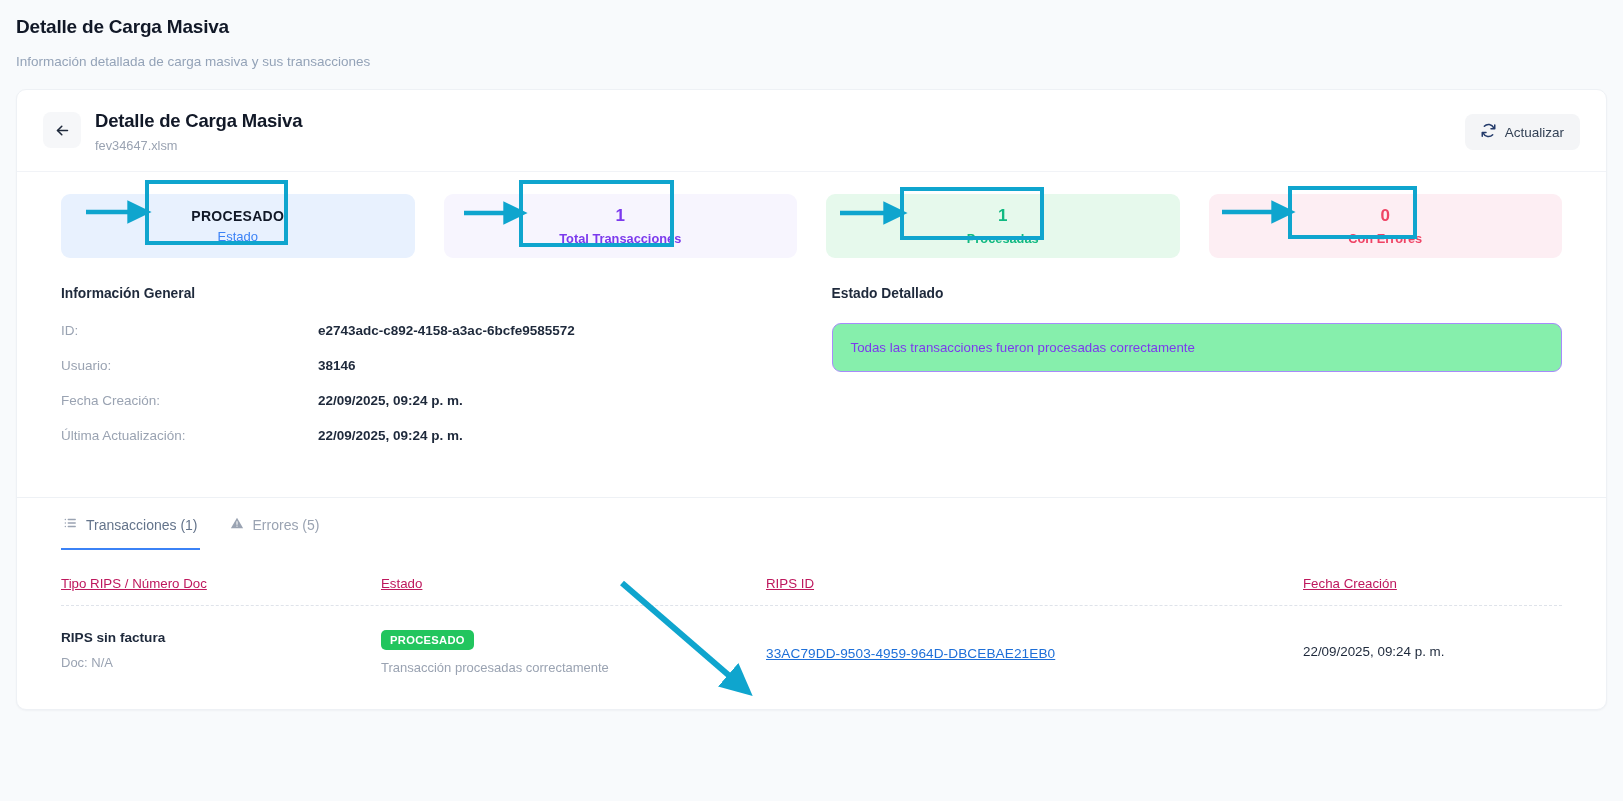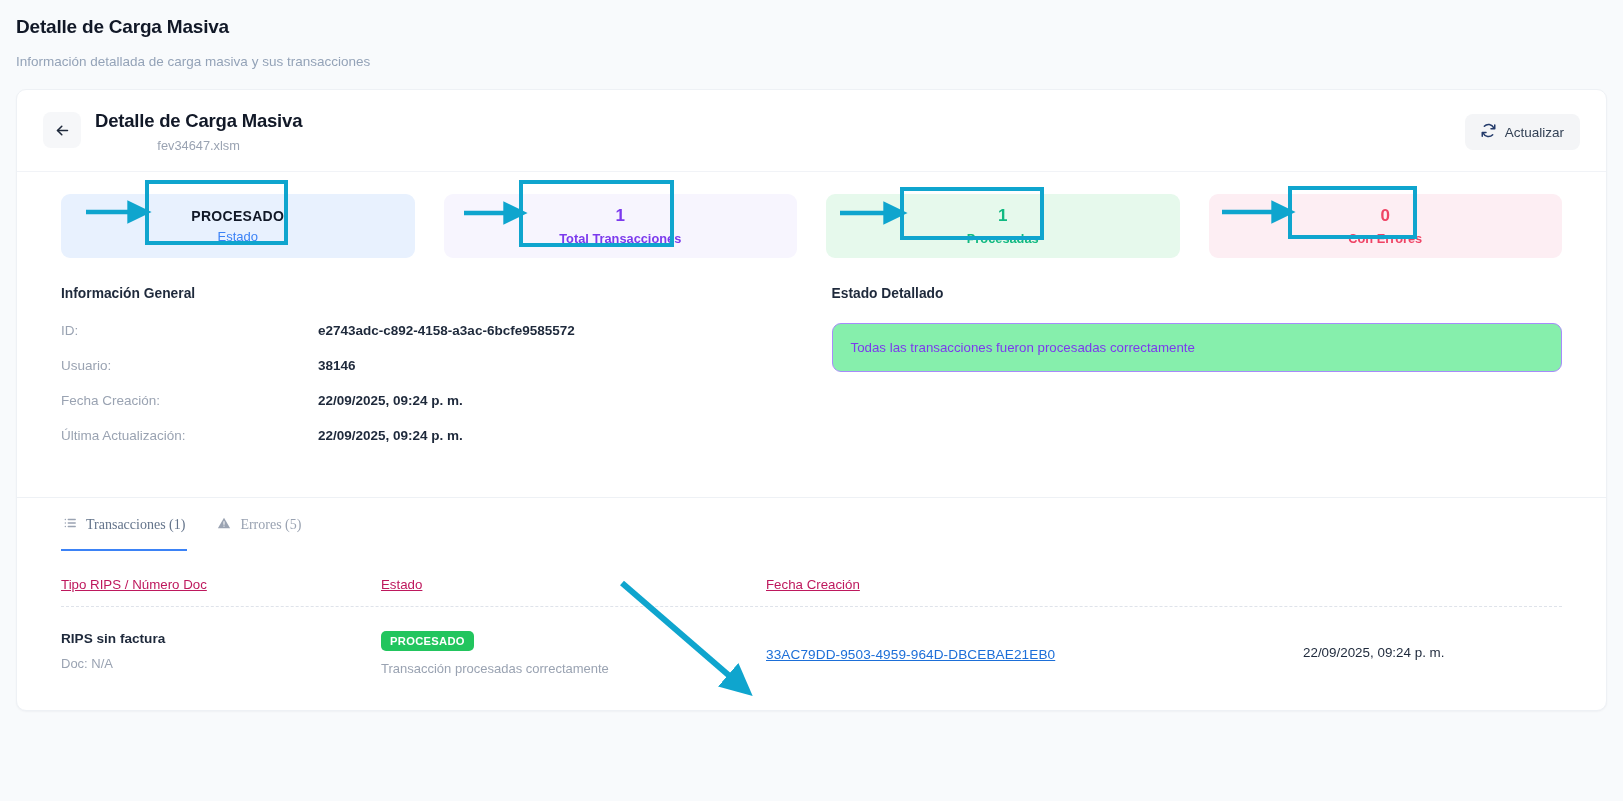--- a/index.html
+++ b/index.html
@@ -41,21 +41,21 @@
     background: #f6f7f9; border: none;
     display: flex; align-items: center; justify-content: center;
     cursor: pointer; margin-top: 2px;
   }
   .back-btn svg { display:block; }
   .head-titles .h2 {
     font-size: 18.5px; font-weight: bold; color: #111827;
     letter-spacing: -0.2px;
   }
   .head-titles .fname {
-    font-size: 12.8px; color: #9aa3b2; margin-top: 6px; text-align: center;
+    font-size: 12.8px; color: #9aa3b2; margin-top: 6px;
   }
   .refresh-btn {
     display: flex; align-items: center; gap: 9px;
     background: #f4f5f7; border: none; border-radius: 8px;
     padding: 9px 16px; cursor: pointer;
     font-size: 13.5px; color: #334155;
     font-family: "Liberation Sans", sans-serif;
     margin-top: 4px;
   }
 
@@ -111,21 +111,21 @@
   .tabs {
     display: flex; gap: 28px; padding: 0 44px;
     border-top: 1px solid #eef1f5;
   }
   .tab {
     display: flex; align-items: center; gap: 9px;
     padding: 18px 2px 15px 2px;
     font-size: 14px; color: #9aa3b2; cursor: pointer;
     border-bottom: 2.5px solid transparent;
     background: none; border-left: none; border-right: none; border-top: none;
-    font-family: Liberation Serif, serif;
+    font-family: Liberation Sans, sans-serif;
   }
   .tab.active { color: #64748b; border-bottom-color: #3b82f6; }
 
   
   .table { padding: 0 44px 34px 44px; }
   .trow {
     display: grid;
     grid-template-columns: 320px 385px 537px 1fr;
   }
   .thead .th {
@@ -269,20 +269,21 @@
         </svg>
       </span>
       <span>Errores (5)</span>
     </button>
   </div>
 
   <div class="table">
     <div class="trow thead">
       <div class="th">Tipo RIPS / Número Doc</div>
       <div class="th">Estado</div>
+      <div class="th">RIPS ID</div>
       <div class="th">Fecha Creación</div>
     </div>
     <div class="trow tbody">
       <div class="td">
         <div class="cell-main">RIPS sin factura</div>
         <div class="cell-sub">Doc: N/A</div>
       </div>
       <div class="td">
         <span class="badge">PROCESADO</span>
         <div class="cell-sub">Transacción procesadas correctamente</div>

